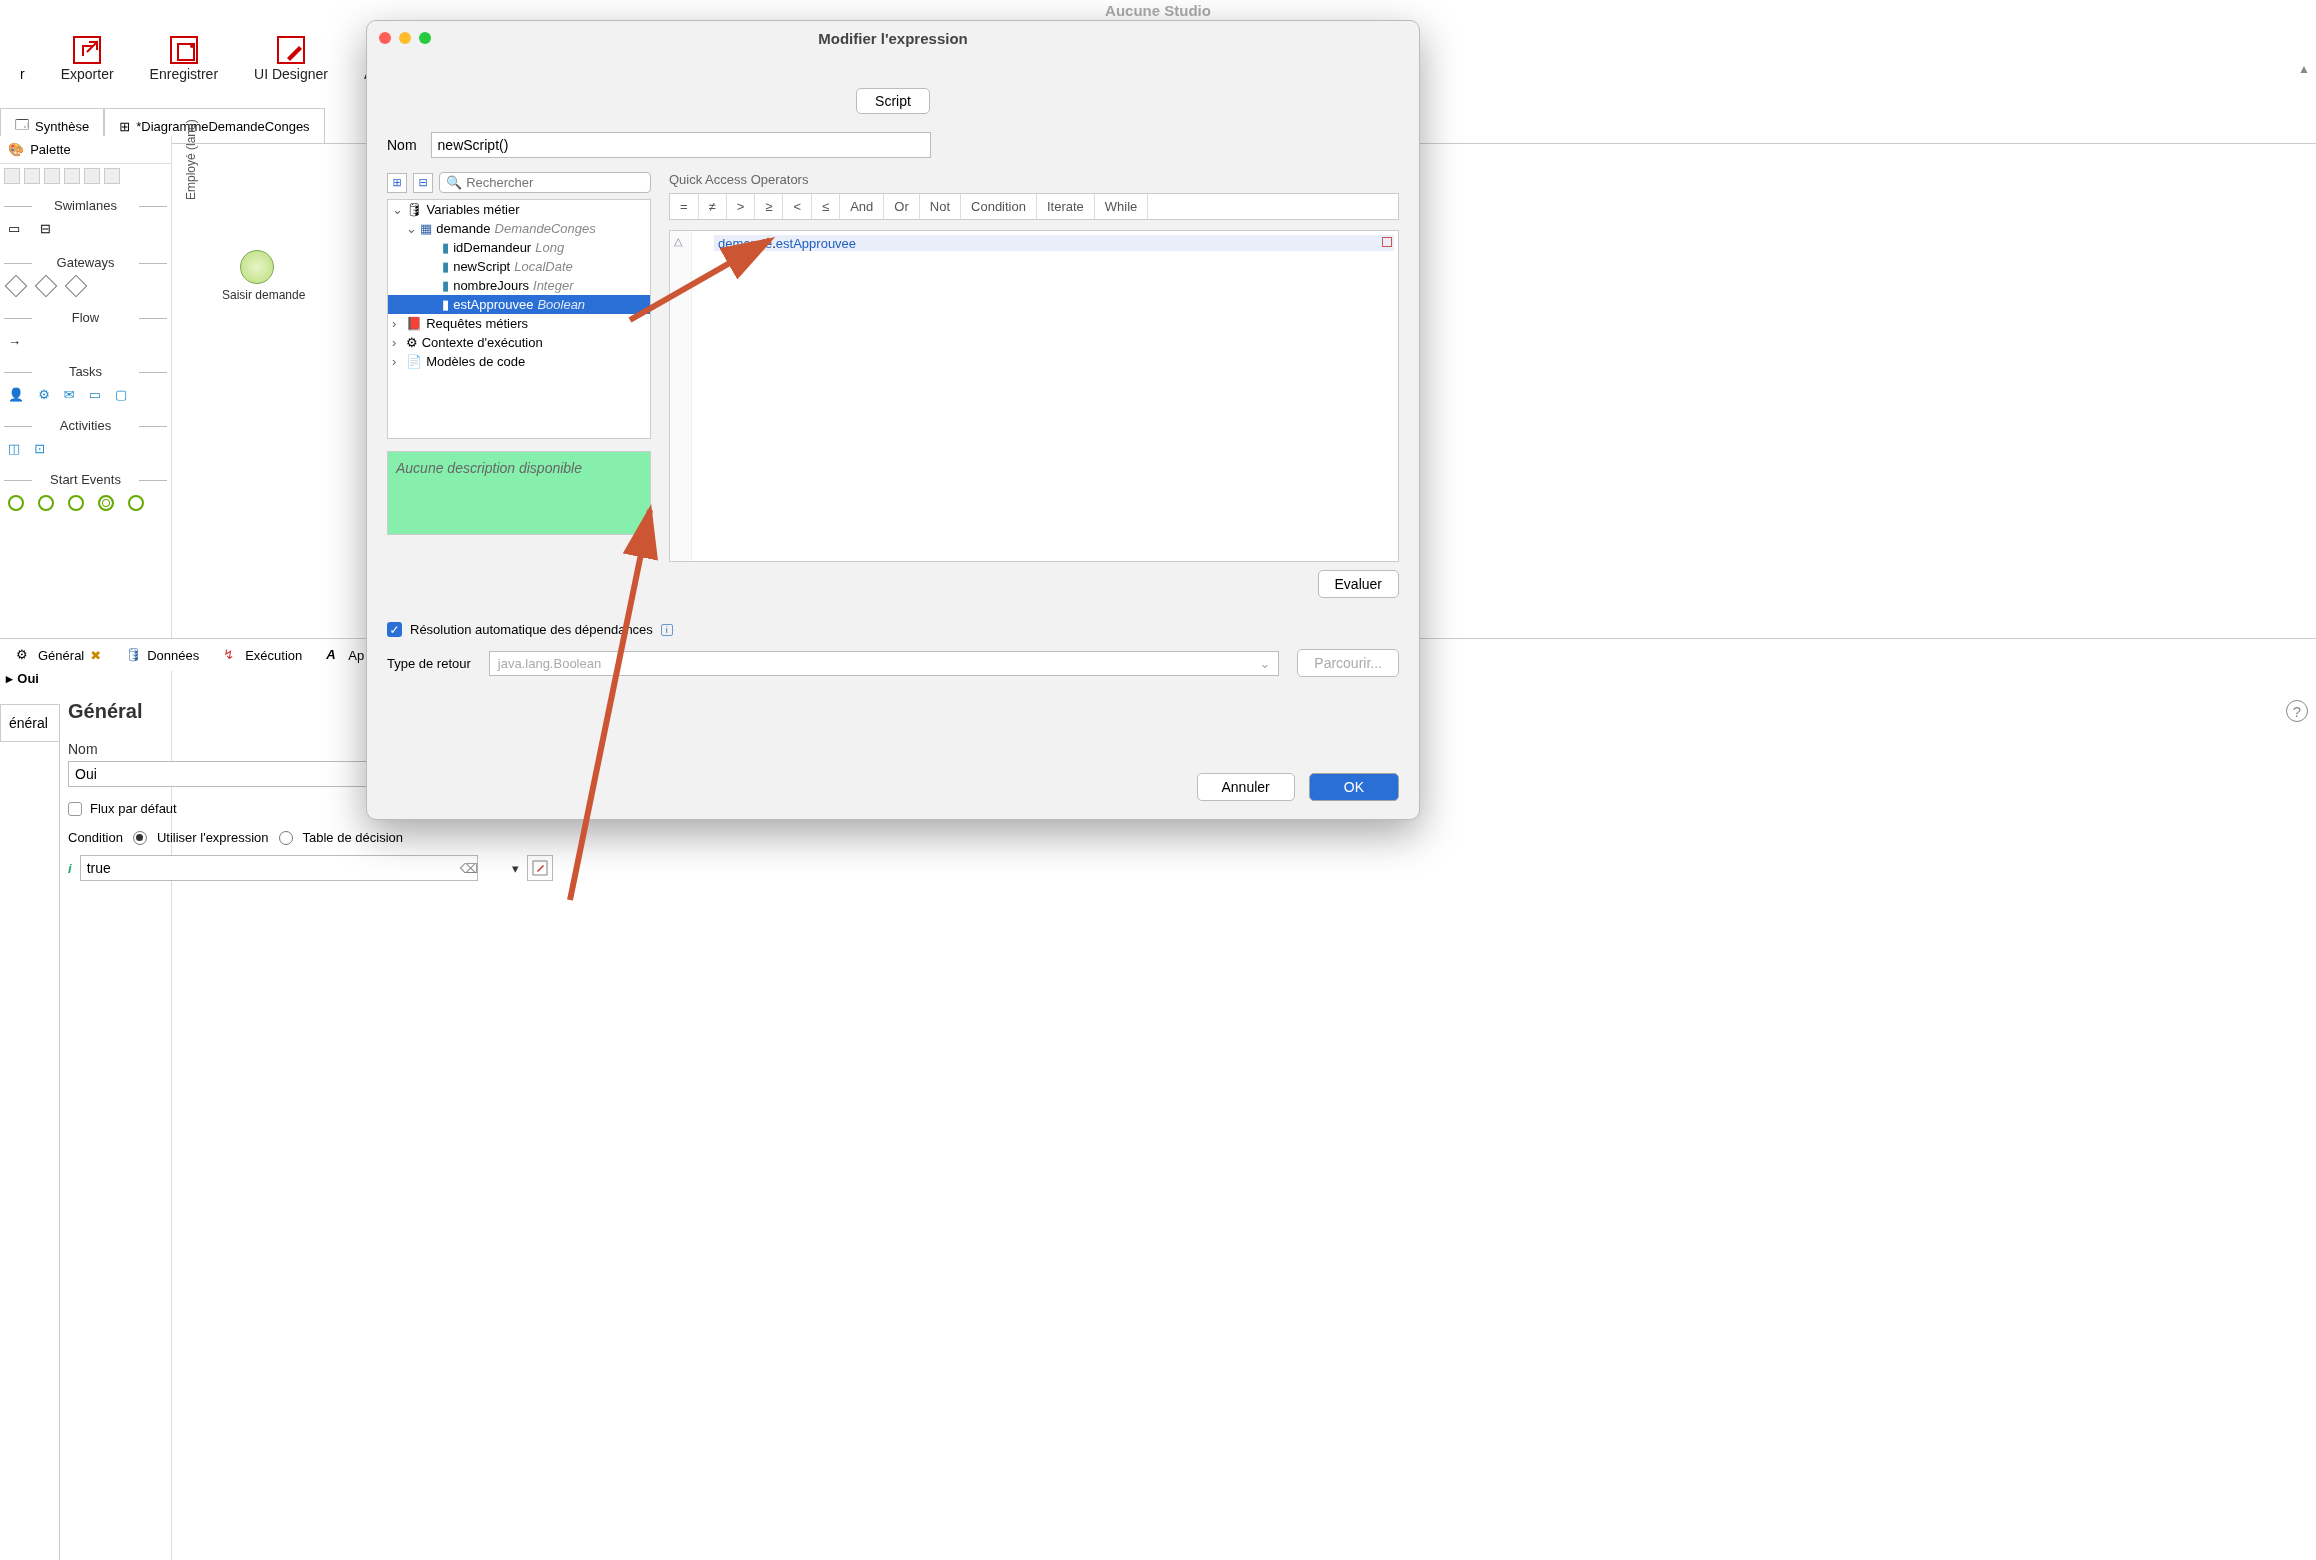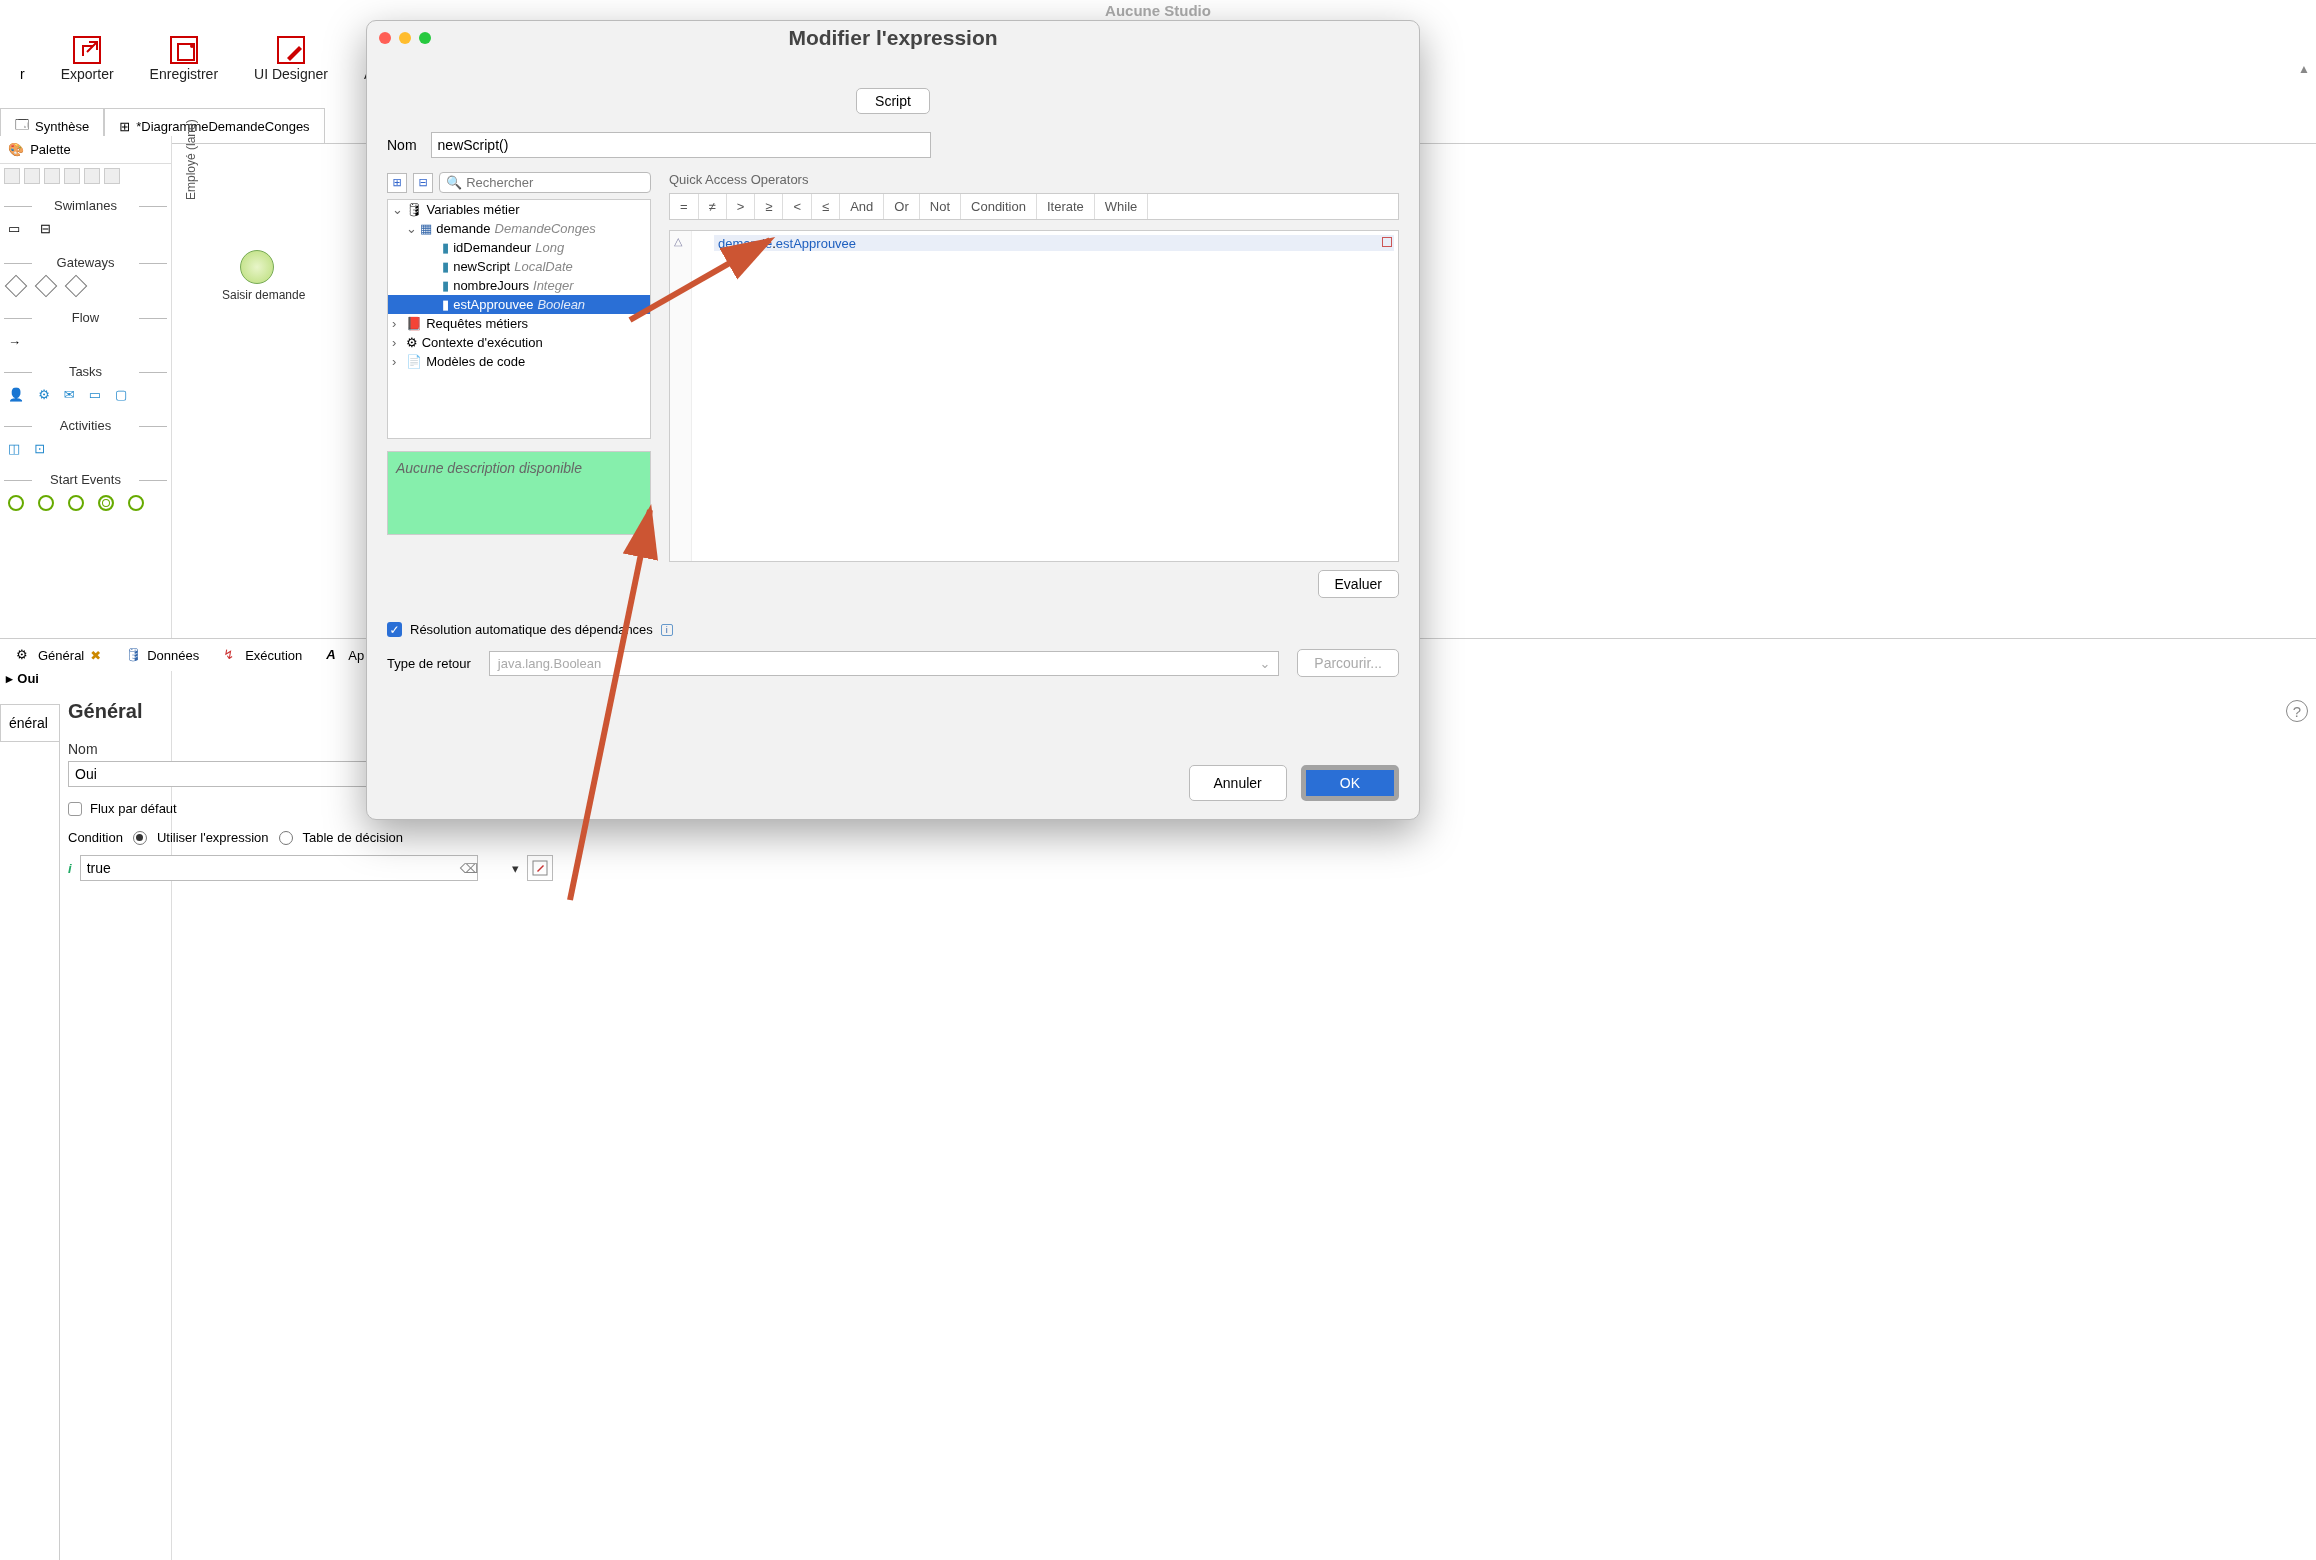--- a/index.html
+++ b/index.html
@@ -63,21 +63,21 @@
 .dropdown-caret { color: #333; }
 .edit-btn { width: 26px; height: 26px; border: 1px solid #bbb; display: flex; align-items: center; justify-content: center; background: #fff; }
 .info-i { color: #2a6; font-weight: 700; font-style: italic; }
 
 
 .dialog-shadow { position: absolute; left: 366px; top: 20px; width: 1054px; height: 800px; background: #f2f2f2; border-radius: 10px; box-shadow: 0 14px 40px rgba(0,0,0,.35); border: 1px solid #bbb; }
 .dlg-titlebar { height: 34px; display: flex; align-items: center; position: relative; }
 .traffic { display: flex; gap: 8px; padding-left: 12px; }
 .dot { width: 12px; height: 12px; border-radius: 50%; }
 .dot.r{background:#ff5f56}.dot.y{background:#ffbd2e}.dot.g{background:#27c93f}
-.dlg-title { position: absolute; left: 0; right: 0; text-align: center; font-size: 21px; font-weight: 600; color: #444; }
+.dlg-title { position: absolute; left: 0; right: 0; text-align: center; font-size: 15px; font-weight: 600; color: #444; }
 .dlg-body { padding: 16px 20px; }
 .script-tab { display: block; margin: 17px auto 18px; padding: 4px 18px; border: 1px solid #bbb; border-radius: 5px; background: #fff; font-size: 14px; width: fit-content; }
 .name-row { display: flex; align-items: center; gap: 14px; margin-bottom: 14px; }
 .name-row label { font-size: 14px; }
 .name-input { flex: 0 0 500px; padding: 4px 6px; border: 1px solid #bbb; background: #fff; font-size: 14px; }
 .dlg-cols { display: flex; gap: 18px; }
 .tree-col { width: 264px; }
 .tree-toolbar { display: flex; gap: 6px; margin-bottom: 6px; align-items: center; }
 .tt-btn { width: 20px; height: 20px; border: 1px solid #bbb; background: #fff; display: flex; align-items: center; justify-content: center; font-size: 11px; color: #36c; }
 .search-wrap { flex: 1; border: 1px solid #bbb; border-radius: 4px; padding: 2px 6px; display: flex; align-items: center; gap: 4px; background: #fff; }
@@ -103,21 +103,21 @@
 .tok-f { color: #1e5fbf; }
 .err-box { position: absolute; right: 6px; top: 6px; width: 10px; height: 10px; border: 1px solid #c55; }
 .eval-row { display: flex; justify-content: flex-end; margin-top: 8px; }
 .btn-m { padding: 5px 16px; border: 1px solid #bbb; border-radius: 5px; background: #fff; font-size: 14px; }
 .dep-row { display: flex; align-items: center; gap: 8px; margin: 24px 0 12px; font-size: 15px; }
 .chk-blue { width: 15px; height: 15px; border-radius: 3px; background: #2a6fd6; color: #fff; display: flex; align-items: center; justify-content: center; font-size: 12px; }
 .info-ic { width: 12px; height: 12px; border: 1px solid #69c; color: #36a; display: inline-flex; align-items: center; justify-content: center; font-size: 9px; border-radius: 2px; }
 .ret-row { display: flex; align-items: center; gap: 18px; font-size: 15px; }
 .ret-select { flex: 1; border: 1px solid #bbb; background: #fff; padding: 4px 8px; color: #aaa; display: flex; justify-content: space-between; }
 .dlg-btns { position: absolute; right: 20px; bottom: 18px; display: flex; gap: 14px; }
-.btn-primary { background: #2a6fd6; color: #fff; border: 5px solid #a3a3a3; padding: 5px 34px; border-radius: 5px; font-size: 14px; }
+.btn-primary { background: #2a6fd6; color: #fff; border: 1px solid #a3a3a3; padding: 5px 34px; border-radius: 5px; font-size: 14px; }
 .btn-sec { background: #fff; border: 1px solid #bbb; padding: 5px 24px; border-radius: 5px; font-size: 14px; }
 .help-ic { position: absolute; right: 8px; top: 700px; width: 22px; height: 22px; border: 1.5px solid #888; border-radius: 50%; display: flex; align-items: center; justify-content: center; color: #888; font-size: 15px; }
 .arrow-svg { position: absolute; pointer-events: none; }
 .side-caret { position: absolute; right: 6px; top: 62px; color: #888; font-size: 12px; }
 </style>
 </head>
 <body>
 
 <div class="app-title">Aucune Studio</div>
 

